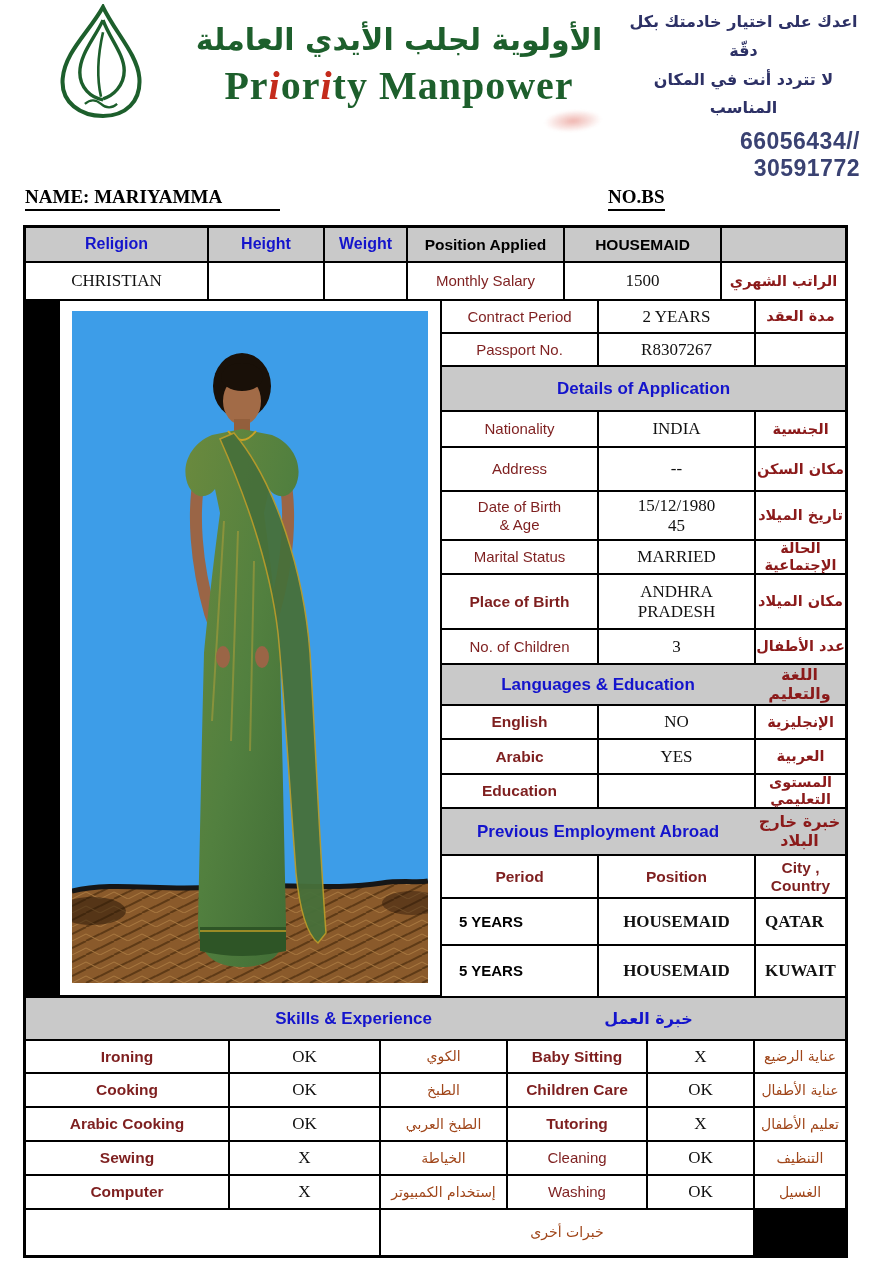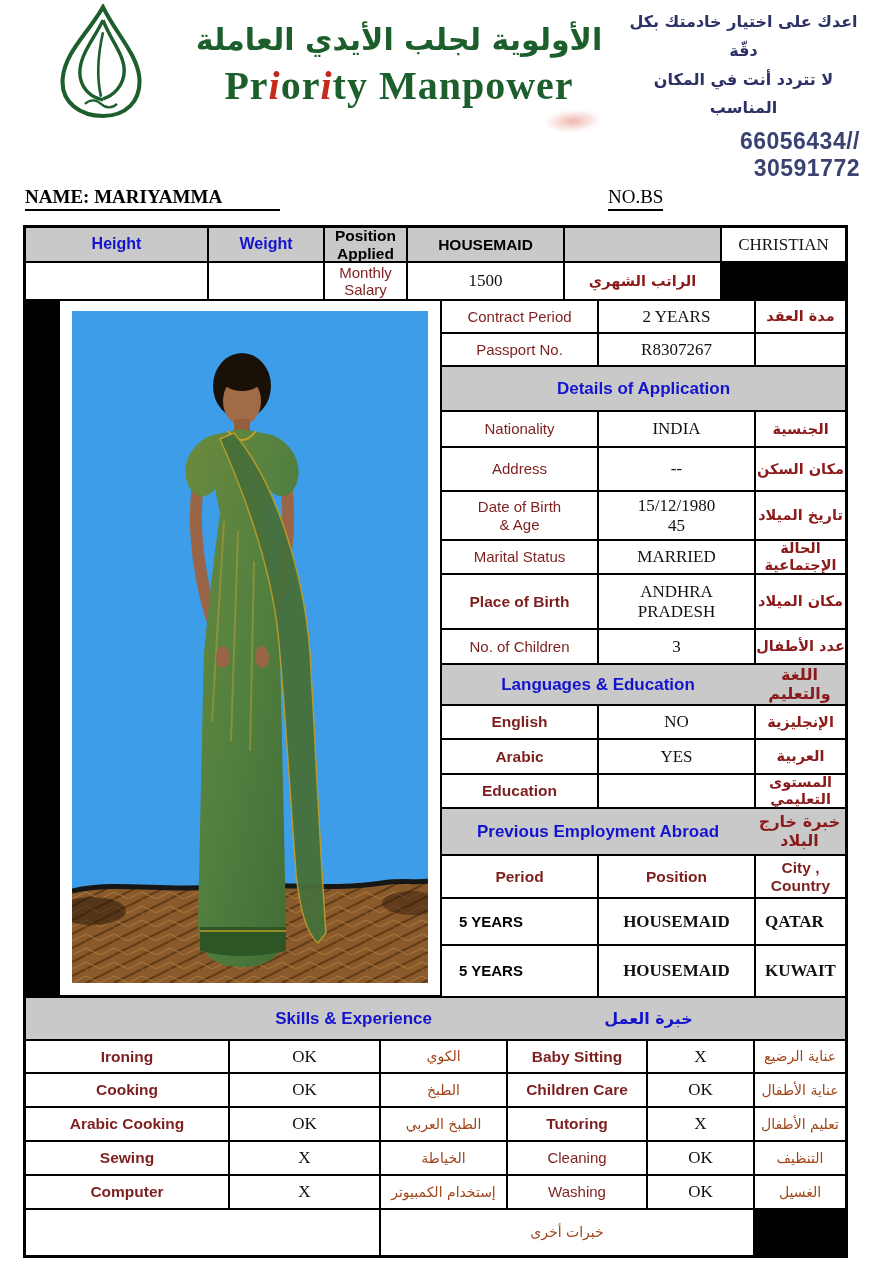--- a/index.html
+++ b/index.html
@@ -22,21 +22,21 @@
   .tagline{position:absolute;right:8px;top:8px;width:235px;text-align:center;direction:rtl;
     font-family:"DejaVu Sans",sans-serif;font-size:16px;font-weight:bold;color:var(--navy);line-height:1.8;}
   .phone{position:absolute;left:648px;top:128px;width:212px;text-align:right;
     font-size:23px;font-weight:bold;color:#3A4272;letter-spacing:.5px;}
   .smudge{position:absolute;left:544px;top:110px;width:58px;height:22px;transform:rotate(-4deg);
     background:radial-gradient(ellipse at center,rgba(215,70,55,.4),rgba(215,70,55,0) 70%);filter:blur(1px);}
   .name-line{position:absolute;left:25px;top:186px;font-family:"Liberation Serif",serif;
     font-size:19px;font-weight:bold;color:#000;}
   .name-line .u{display:inline-block;border-bottom:2.5px solid #000;padding-right:58px;padding-bottom:1px;}
   .refno{position:absolute;left:608px;top:186px;font-family:"Liberation Serif",serif;
-    font-size:19px;font-weight:normal;border-bottom:2.5px solid #000;padding-bottom:1px;}
+    font-size:19px;font-weight:bold;border-bottom:2.5px solid #000;padding-bottom:1px;}
 
   
   #tbl{position:absolute;left:23px;top:225px;width:825px;background:#000;
     border:3px solid #000;display:flex;flex-direction:column;gap:2px;}
   .grid{display:grid;gap:2px;background:#000;}
   .g-top{grid-template-columns:181px 114px 81px 155px 155px 1fr;}
   .g-right{grid-template-columns:155px 155px 1fr;}
   .g-skills{grid-template-columns:202px 149px 125px 138px 105px 1fr;}
   .g-other{grid-template-columns:353px 1fr 90px;}
   .cell{background:#fff;display:flex;align-items:center;justify-content:center;
@@ -94,20 +94,21 @@
   <div class="phone">66056434// 30591772</div>
 
   <div class="name-line">
     <span class="u">NAME: MARIYAMMA</span>
   </div>
   <div class="refno">NO.BS</div>
 
   <div id="tbl">
 
     <div class="grid g-top" style="grid-auto-rows:33px 36px;">
+      <div class="cell gray bluehead">Religion</div>
       <div class="cell gray bluehead">Height</div>
       <div class="cell gray bluehead">Weight</div>
       <div class="cell gray blackhead">Position Applied</div>
       <div class="cell gray blackhead">HOUSEMAID</div>
       <div class="cell gray"></div>
 
       <div class="cell value">CHRISTIAN</div>
       <div class="cell"></div>
       <div class="cell"></div>
       <div class="cell label">Monthly Salary</div>

